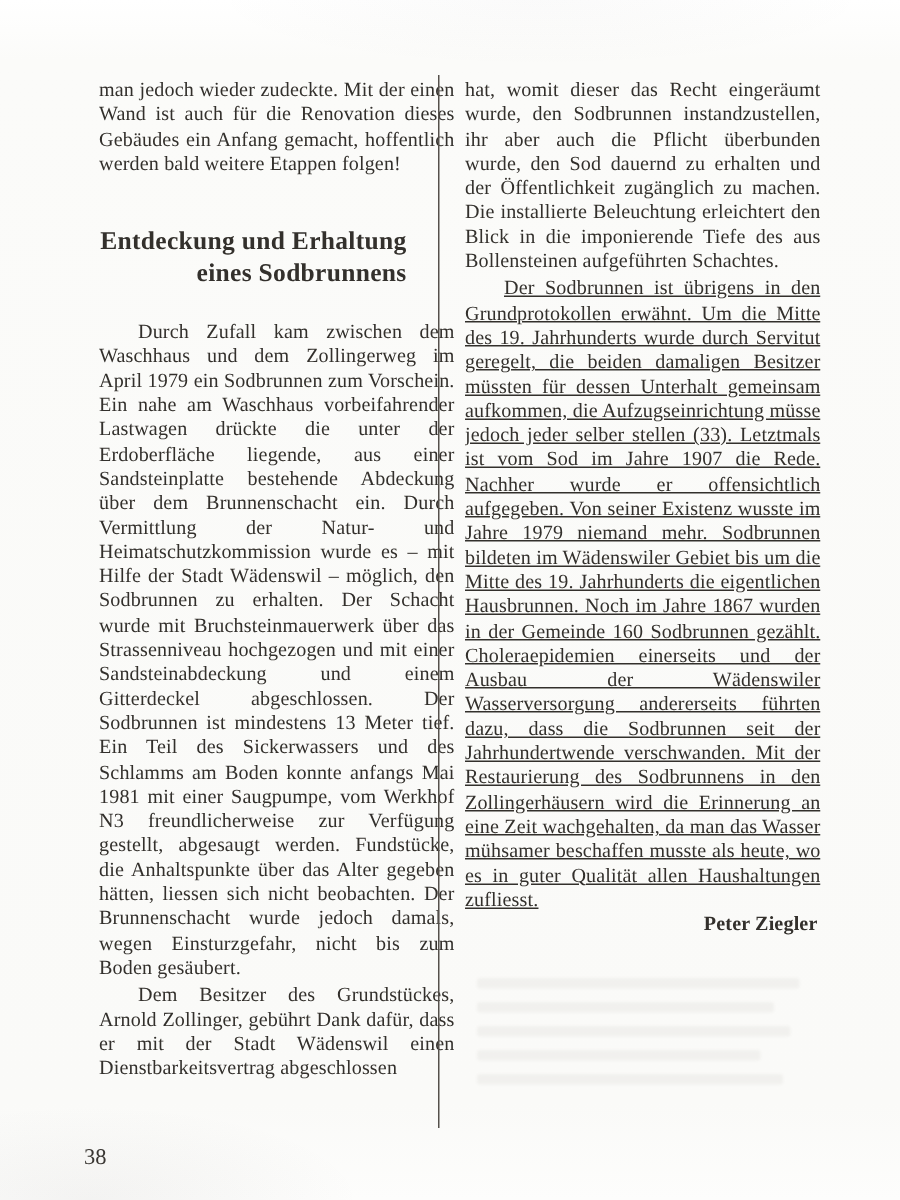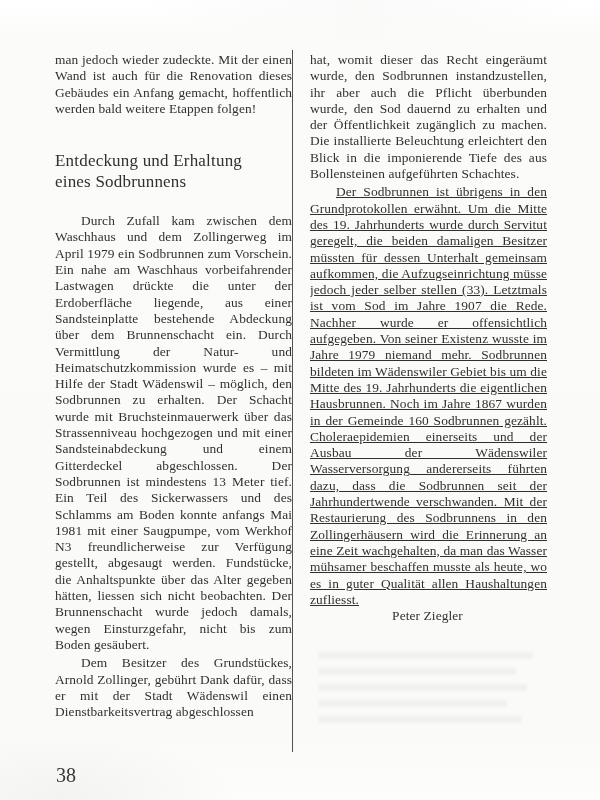--- a/index.html
+++ b/index.html
@@ -30,56 +30,57 @@
     position: absolute;
     top: 52px;
     width: 237px;
     max-height: 724px;
     overflow: hidden;
     font-size: 13.4px;
     line-height: 16.3px;
     text-align: justify;
     letter-spacing: 0.1px;
   }
-  .col-left  { left: 55px; }
+  .col-left  { left: 66px; }
   .col-right { left: 310px; }
   .col p { margin: 0; }
   .indent { text-indent: 26px; }
   .para-owner { margin-top: 2px !important; font-family: Liberation Serif, serif; }
   .para-history { margin-top: 2px !important; text-decoration: underline; }
   .heading {
     font-size: 17px;
     line-height: 20.5px;
-    font-weight: normal;
+    font-weight: bold;
     letter-spacing: 0.2px;
     margin: 34px 0 21px 0;
     max-width: 205px;
-    text-align: left;
+    text-align: right;
     text-indent: 0;
     -webkit-hyphens: none;
     hyphens: none;
   }
   .author-line {
-    text-align: center;
+    text-align: right;
     margin: 0;
     padding-right: 2px;
+    font-weight: bold;
   }
   .divider {
     position: absolute;
     left: 292px;
     top: 50px;
     width: 1px;
     height: 702px;
     background: #55504b;
   }
   .page-number {
     position: absolute;
     left: 56px;
     top: 764px;
-    font-size: 20px;
+    font-size: 15px;
     color: #3a3733;
   }
   
   .ghost-text {
     position: absolute;
     left: 318px;
     top: 652px;
     width: 215px;
     pointer-events: none;
     opacity: 0.06;

